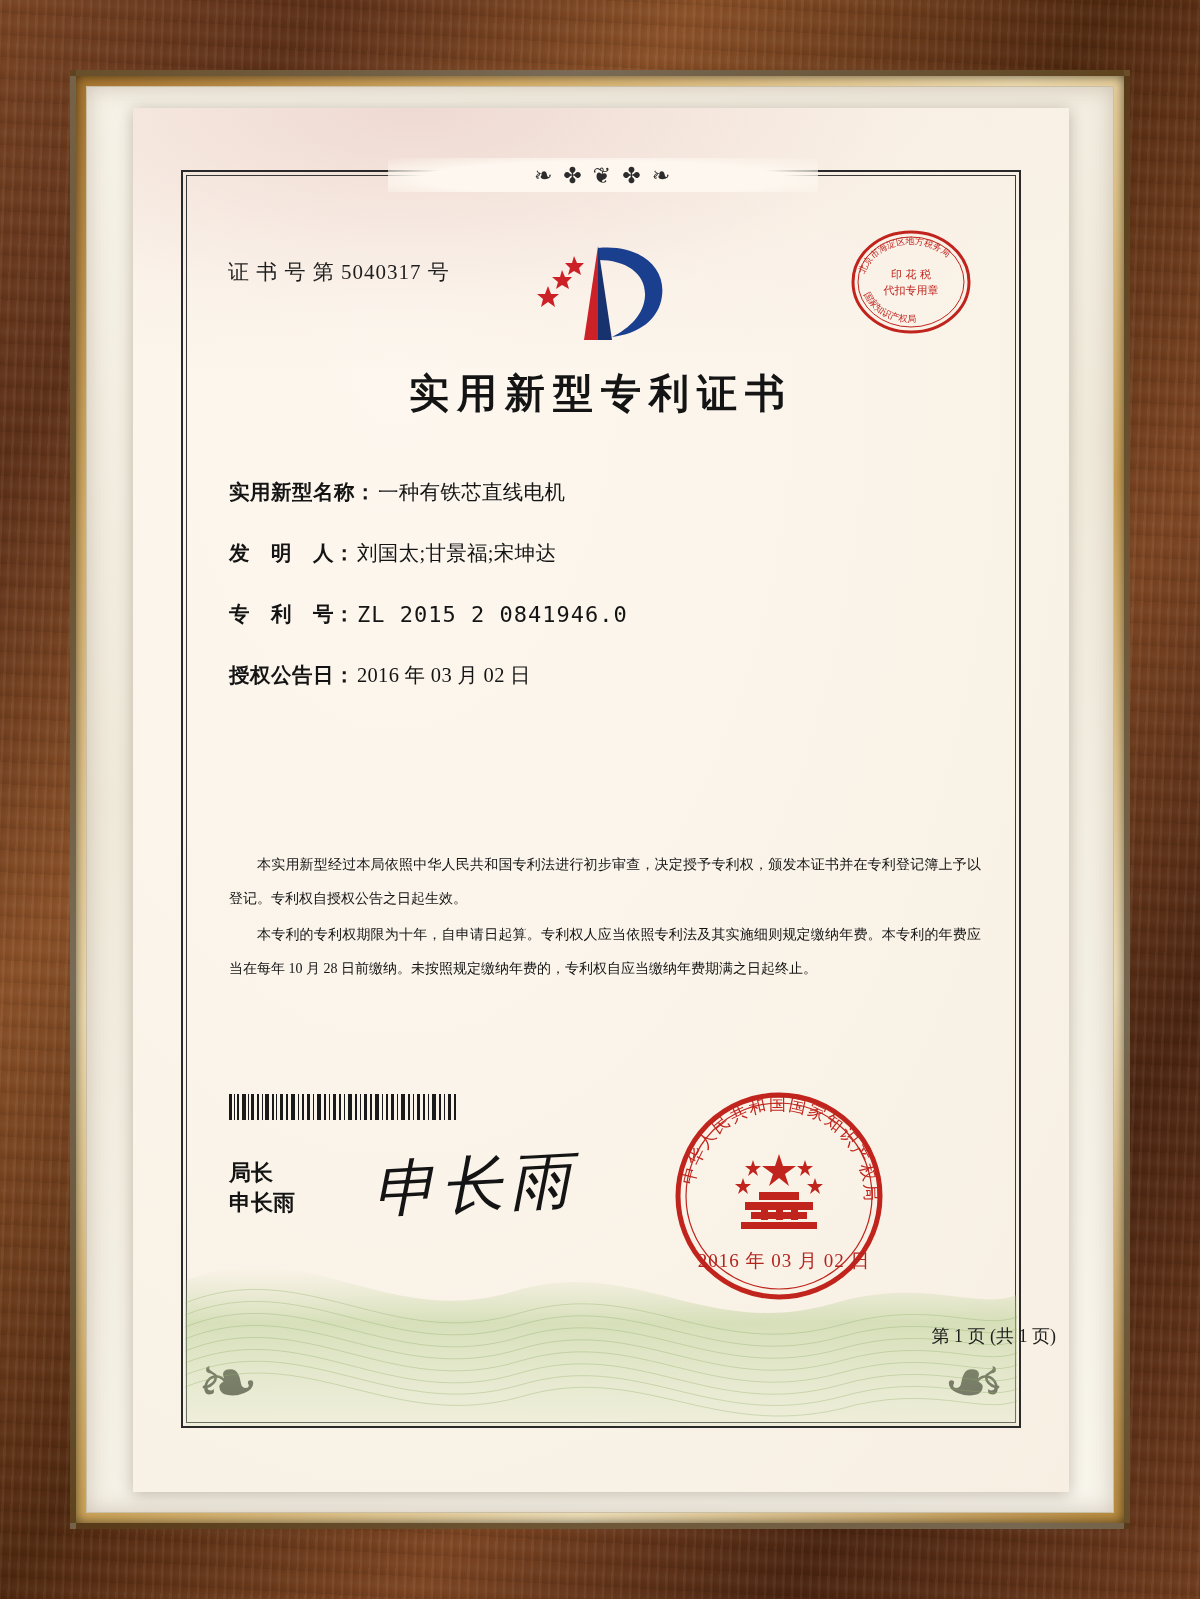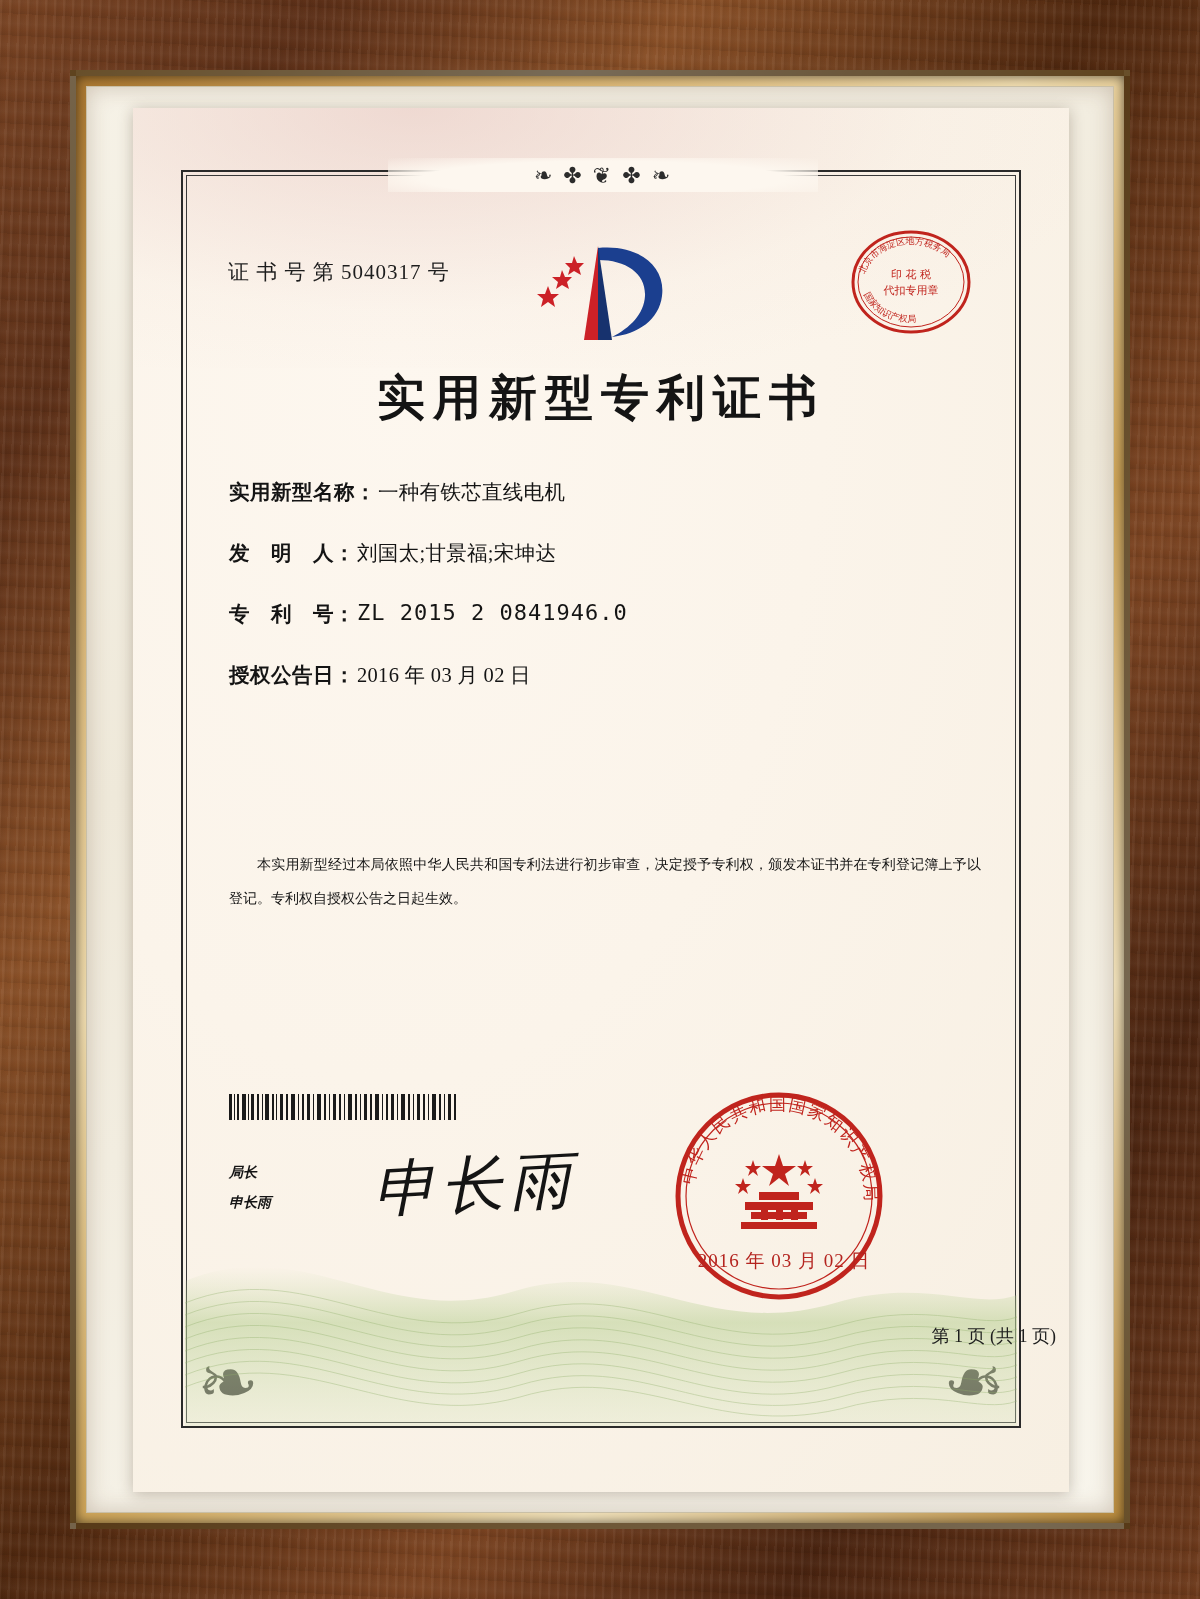--- a/index.html
+++ b/index.html
@@ -144,36 +144,36 @@
   .stamp-sq {
     position: absolute;
     right: 92px; top: 118px;
     width: 132px; height: 112px;
   }
 
   .main-title {
     position: absolute;
     left: 0; right: 0; top: 258px;
     text-align: center;
-    font-size: 48px;
+    font-size: 40px;
     font-weight: bold;
     letter-spacing: 8px;
     color: #141414;
     font-family: Liberation Mono, monospace;
   }
 
   .fields {
     position: absolute;
     left: 96px; top: 370px;
     width: 760px;
     color: #141414;
   }
   .field-row {
     display: flex;
-    align-items: flex-start;
+    align-items: center;
     margin-bottom: 33px;
     font-size: 20.5px;
   }
   .field-label {
     white-space: pre;
     font-weight: 600;
     letter-spacing: 0.5px;
   }
   .field-value {
     margin-left: 2px;
@@ -201,25 +201,24 @@
 
   .barcode {
     position: absolute;
     left: 96px; top: 986px;
     width: 230px; height: 26px;
   }
 
   .signature-block {
     position: absolute;
     left: 96px; top: 1050px;
-    font-size: 14px;
+    font-size: 22px;
     line-height: 30px;
     color: #141414;
     font-weight: 600;
-    font-style: italic;
   }
 
   .signature-hand {
     position: absolute;
     left: 240px; top: 1035px;
     font-size: 62px;
     color: #141414;
     font-family: "DejaVu Serif", serif;
     font-style: italic;
     letter-spacing: 6px;
@@ -344,20 +343,21 @@
 
 
     <div class="field-row">
       <span class="field-label">授权公告日：</span>
       <span class="field-value">2016 年 03 月 02 日</span>
     </div>
   </div>
 
   <div class="body-text">
     <p>本实用新型经过本局依照中华人民共和国专利法进行初步审查，决定授予专利权，颁发本证书并在专利登记簿上予以登记。专利权自授权公告之日起生效。</p>
+    <p>本专利的专利权期限为十年，自申请日起算。专利权人应当依照专利法及其实施细则规定缴纳年费。本专利的年费应当在每年 10 月 28 日前缴纳。未按照规定缴纳年费的，专利权自应当缴纳年费期满之日起终止。</p>
   </div>
 
   <div class="barcode">
     <svg width="230" height="26" viewBox="0 0 230 26" xmlns="http://www.w3.org/2000/svg">
       <g fill="#1a1a1a">
         <rect x="0" y="0" width="3" height="26"></rect>
           <rect x="5" y="0" width="1" height="26"></rect>
         <rect x="8" y="0" width="2" height="26"></rect>
           <rect x="13" y="0" width="4" height="26"></rect>
         <rect x="19" y="0" width="1" height="26"></rect>

